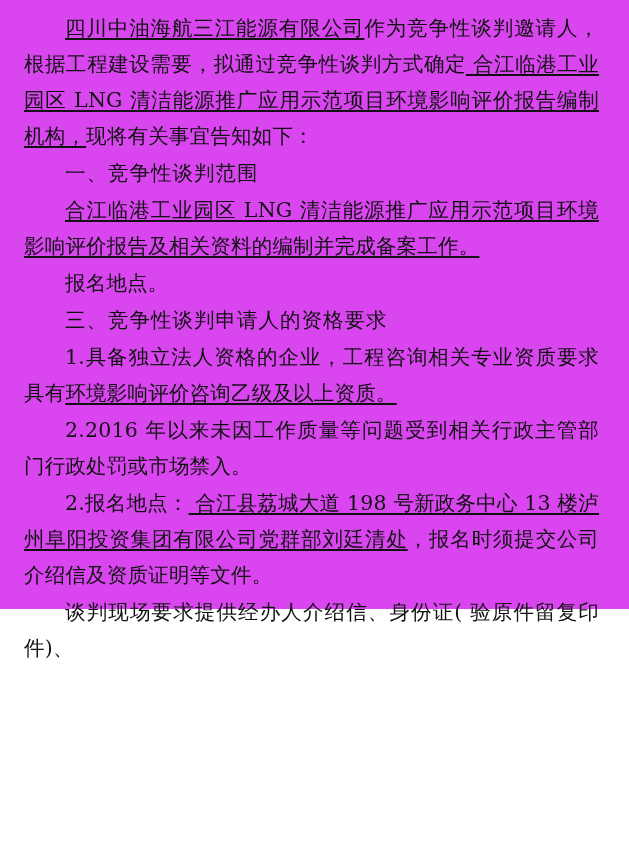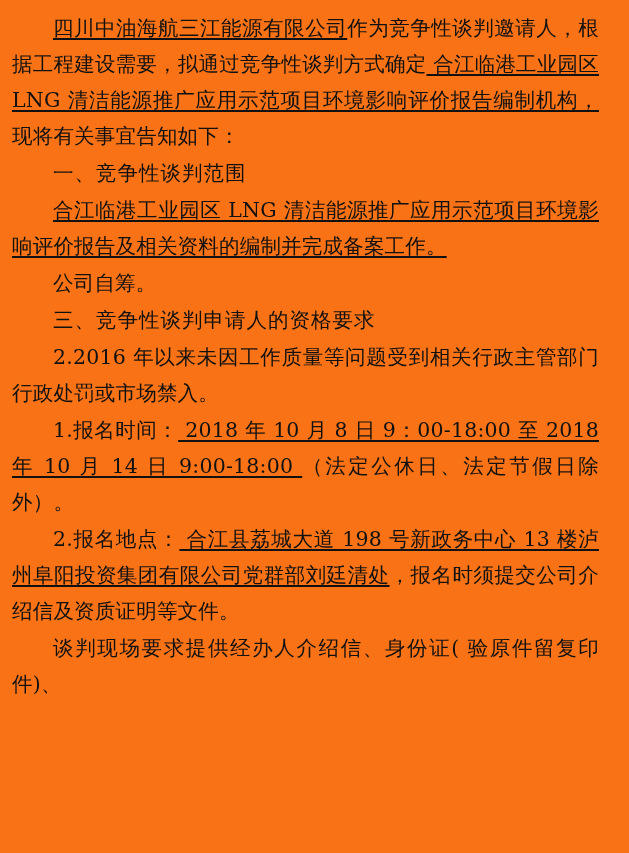--- a/index.html
+++ b/index.html
@@ -10,23 +10,23 @@
   body {
     width: 629px;
     height: 853px;
     font-family: "DejaVu Serif", "Liberation Serif", serif;
     color: #111111;
     overflow: hidden;
   }
   #doc {
     box-sizing: border-box;
     width: 629px;
-    height: 853px;
-    padding: 10px 30px 0 12px;
-    background: #f97316;
+    height: 609px;
+    padding: 10px 30px 0 24px;
+    background: #d946ef;
   }
   p {
     margin: 0 0 1px 0;
     font-size: 20.5px;
     line-height: 36px;
     text-align: justify;
     text-justify: inter-ideograph;
     letter-spacing: 0.2px;
   }
   .indent {
@@ -43,20 +43,20 @@
   }
 </style>
 </head>
 <body>
 
 <div id="doc">
   <div id="doc-body">
       <p class="indent"><span class="u">四川中油海航三江能源有限公司</span><span>作为竞争性谈判邀请人，根据工程建设需要，拟通过竞争性谈判方式确定</span><span class="u"> 合江临港工业园区 LNG 清洁能源推广应用示范项目环境影响评价报告编制机构，</span><span>现将有关事宜告知如下：</span></p>
       <p class="heading"><span>一、竞争性谈判范围</span></p>
       <p class="indent"><span class="u">合江临港工业园区 LNG 清洁能源推广应用示范项目环境影响评价报告及相关资料的编制并完成备案工作。</span></p>
-      <p class="indent"><span>公司自筹。</span></p>
+      <p class="indent"><span>报名地点。</span></p>
       <p class="heading"><span>三、竞争性谈判申请人的资格要求</span></p>
+      <p class="indent"><span>1.具备独立法人资格的企业，工程咨询相关专业资质要求具有</span><span class="u">环境影响评价咨询乙级及以上资质。</span></p>
       <p class="indent"><span>2.2016 年以来未因工作质量等问题受到相关行政主管部门行政处罚或市场禁入。</span></p>
-      <p class="indent"><span>1.报名时间：</span><span class="u"> 2018 年 10 月 8 日 9：00-18:00 至 </span><span class="u"> 2018 年 10 月 14 日 9:00-18:00 </span><span>（法定公休日、法定节假日除外）。</span></p>
       <p class="indent"><span>2.报名地点：</span><span class="u"> 合江县荔城大道 198 号新政务中心 13 楼泸州阜阳投资集团有限公司党群部刘廷清处</span><span>，报名时须提交公司介绍信及资质证明等文件。</span></p>
       <p class="indent"><span>谈判现场要求提供经办人介绍信、身份证( 验原件留复印件)、</span></p>
     </div>
 </div>
 
 </body></html>

